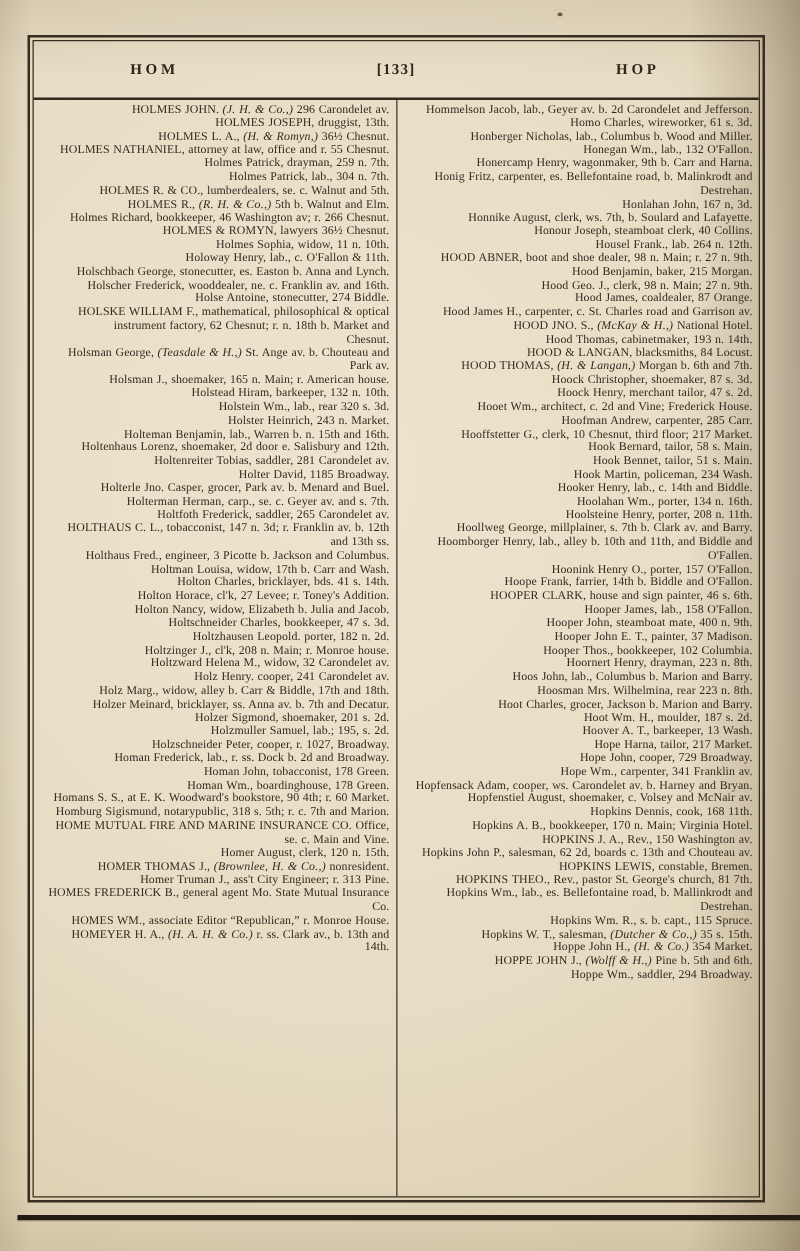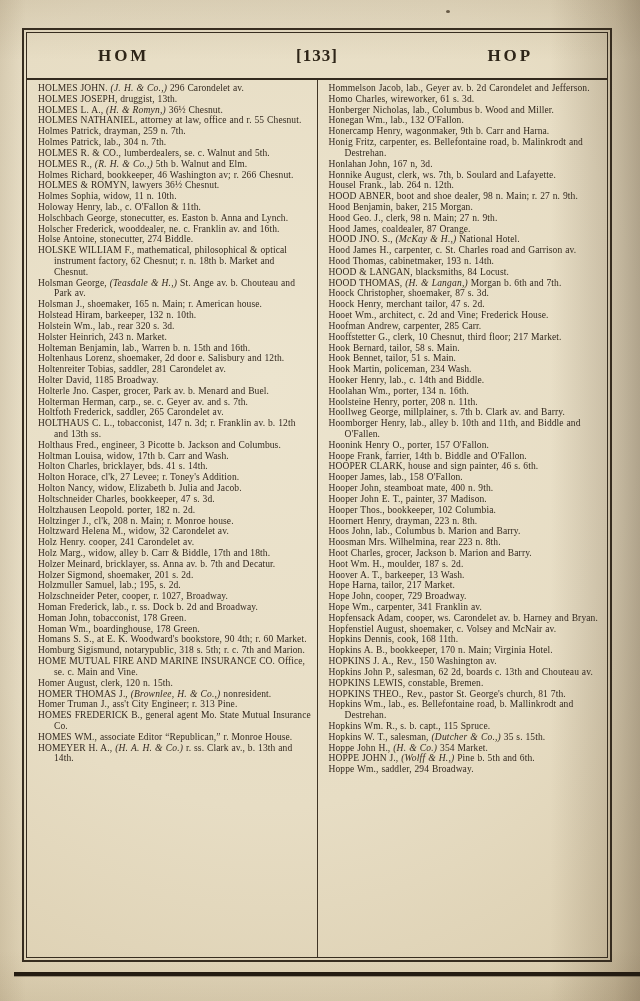--- a/index.html
+++ b/index.html
@@ -19,28 +19,29 @@
   }
   .frame-inner{
     position:absolute;left:2px;top:2px;right:2px;bottom:2px;
     border:1px solid #372d20;
   }
   .header{
     display:flex;align-items:center;height:45px;
     border-bottom:2px solid #332a1e;
   }
   .header span{
-    flex:1;text-align:center;font-weight:bold;font-size:17px;
+    flex:1;text-align:center;font-weight:bold;font-size:12px;
     letter-spacing:3px;color:#2e2518;
   }
   .header .pageno{letter-spacing:1px;font-weight:600;}
   .cols{display:flex;height:calc(100% - 47px);overflow:hidden;}
   .col{
     flex:1;box-sizing:border-box;overflow:hidden;
     padding:3px 5px 0 11px;
+    text-align:right;
   }
   .col.left{border-right:1px solid #403526;}
   .entry{
     font-size:9.5px;line-height:10.82px;
     padding-left:16px;text-indent:-16px;
     letter-spacing:.1px;
     color:#33291f;
     word-spacing:.4px;
   }
   .entry i{letter-spacing:.2px;}
@@ -125,27 +126,28 @@
           </div>
         <div class="col right">
             <div class="entry">Hommelson Jacob, lab., Geyer av. b. 2d Carondelet and Jefferson.</div>
             <div class="entry">Homo Charles, wireworker, 61 s. 3d.</div>
             <div class="entry">Honberger Nicholas, lab., Columbus b. Wood and Miller.</div>
             <div class="entry">Honegan Wm., lab., 132 O'Fallon.</div>
             <div class="entry">Honercamp Henry, wagonmaker, 9th b. Carr and Harna.</div>
             <div class="entry">Honig Fritz, carpenter, es. Bellefontaine road, b. Malinkrodt and Destrehan.</div>
             <div class="entry">Honlahan John, 167 n, 3d.</div>
             <div class="entry">Honnike August, clerk, ws. 7th, b. Soulard and Lafayette.</div>
+            <div class="entry">Honour Joseph, steamboat clerk, 40 Collins.</div>
             <div class="entry">Housel Frank., lab. 264 n. 12th.</div>
             <div class="entry">HOOD ABNER, boot and shoe dealer, 98 n. Main; r. 27 n. 9th.</div>
             <div class="entry">Hood Benjamin, baker, 215 Morgan.</div>
             <div class="entry">Hood Geo. J., clerk, 98 n. Main; 27 n. 9th.</div>
             <div class="entry">Hood James, coaldealer, 87 Orange.</div>
+            <div class="entry">Hood James H., carpenter, c. St. Charles road and Garrison av.</div>
             <div class="entry">HOOD JNO. S., <i>(McKay &amp; H.,)</i> National Hotel.</div>
-            <div class="entry">Hood James H., carpenter, c. St. Charles road and Garrison av.</div>
             <div class="entry">Hood Thomas, cabinetmaker, 193 n. 14th.</div>
             <div class="entry">HOOD &amp; LANGAN, blacksmiths, 84 Locust.</div>
             <div class="entry">HOOD THOMAS, <i>(H. &amp; Langan,)</i> Morgan b. 6th and 7th.</div>
             <div class="entry">Hoock Christopher, shoemaker, 87 s. 3d.</div>
             <div class="entry">Hoock Henry, merchant tailor, 47 s. 2d.</div>
             <div class="entry">Hooet Wm., architect, c. 2d and Vine; Frederick House.</div>
             <div class="entry">Hoofman Andrew, carpenter, 285 Carr.</div>
             <div class="entry">Hooffstetter G., clerk, 10 Chesnut, third floor; 217 Market.</div>
             <div class="entry">Hook Bernard, tailor, 58 s. Main.</div>
             <div class="entry">Hook Bennet, tailor, 51 s. Main.</div>

